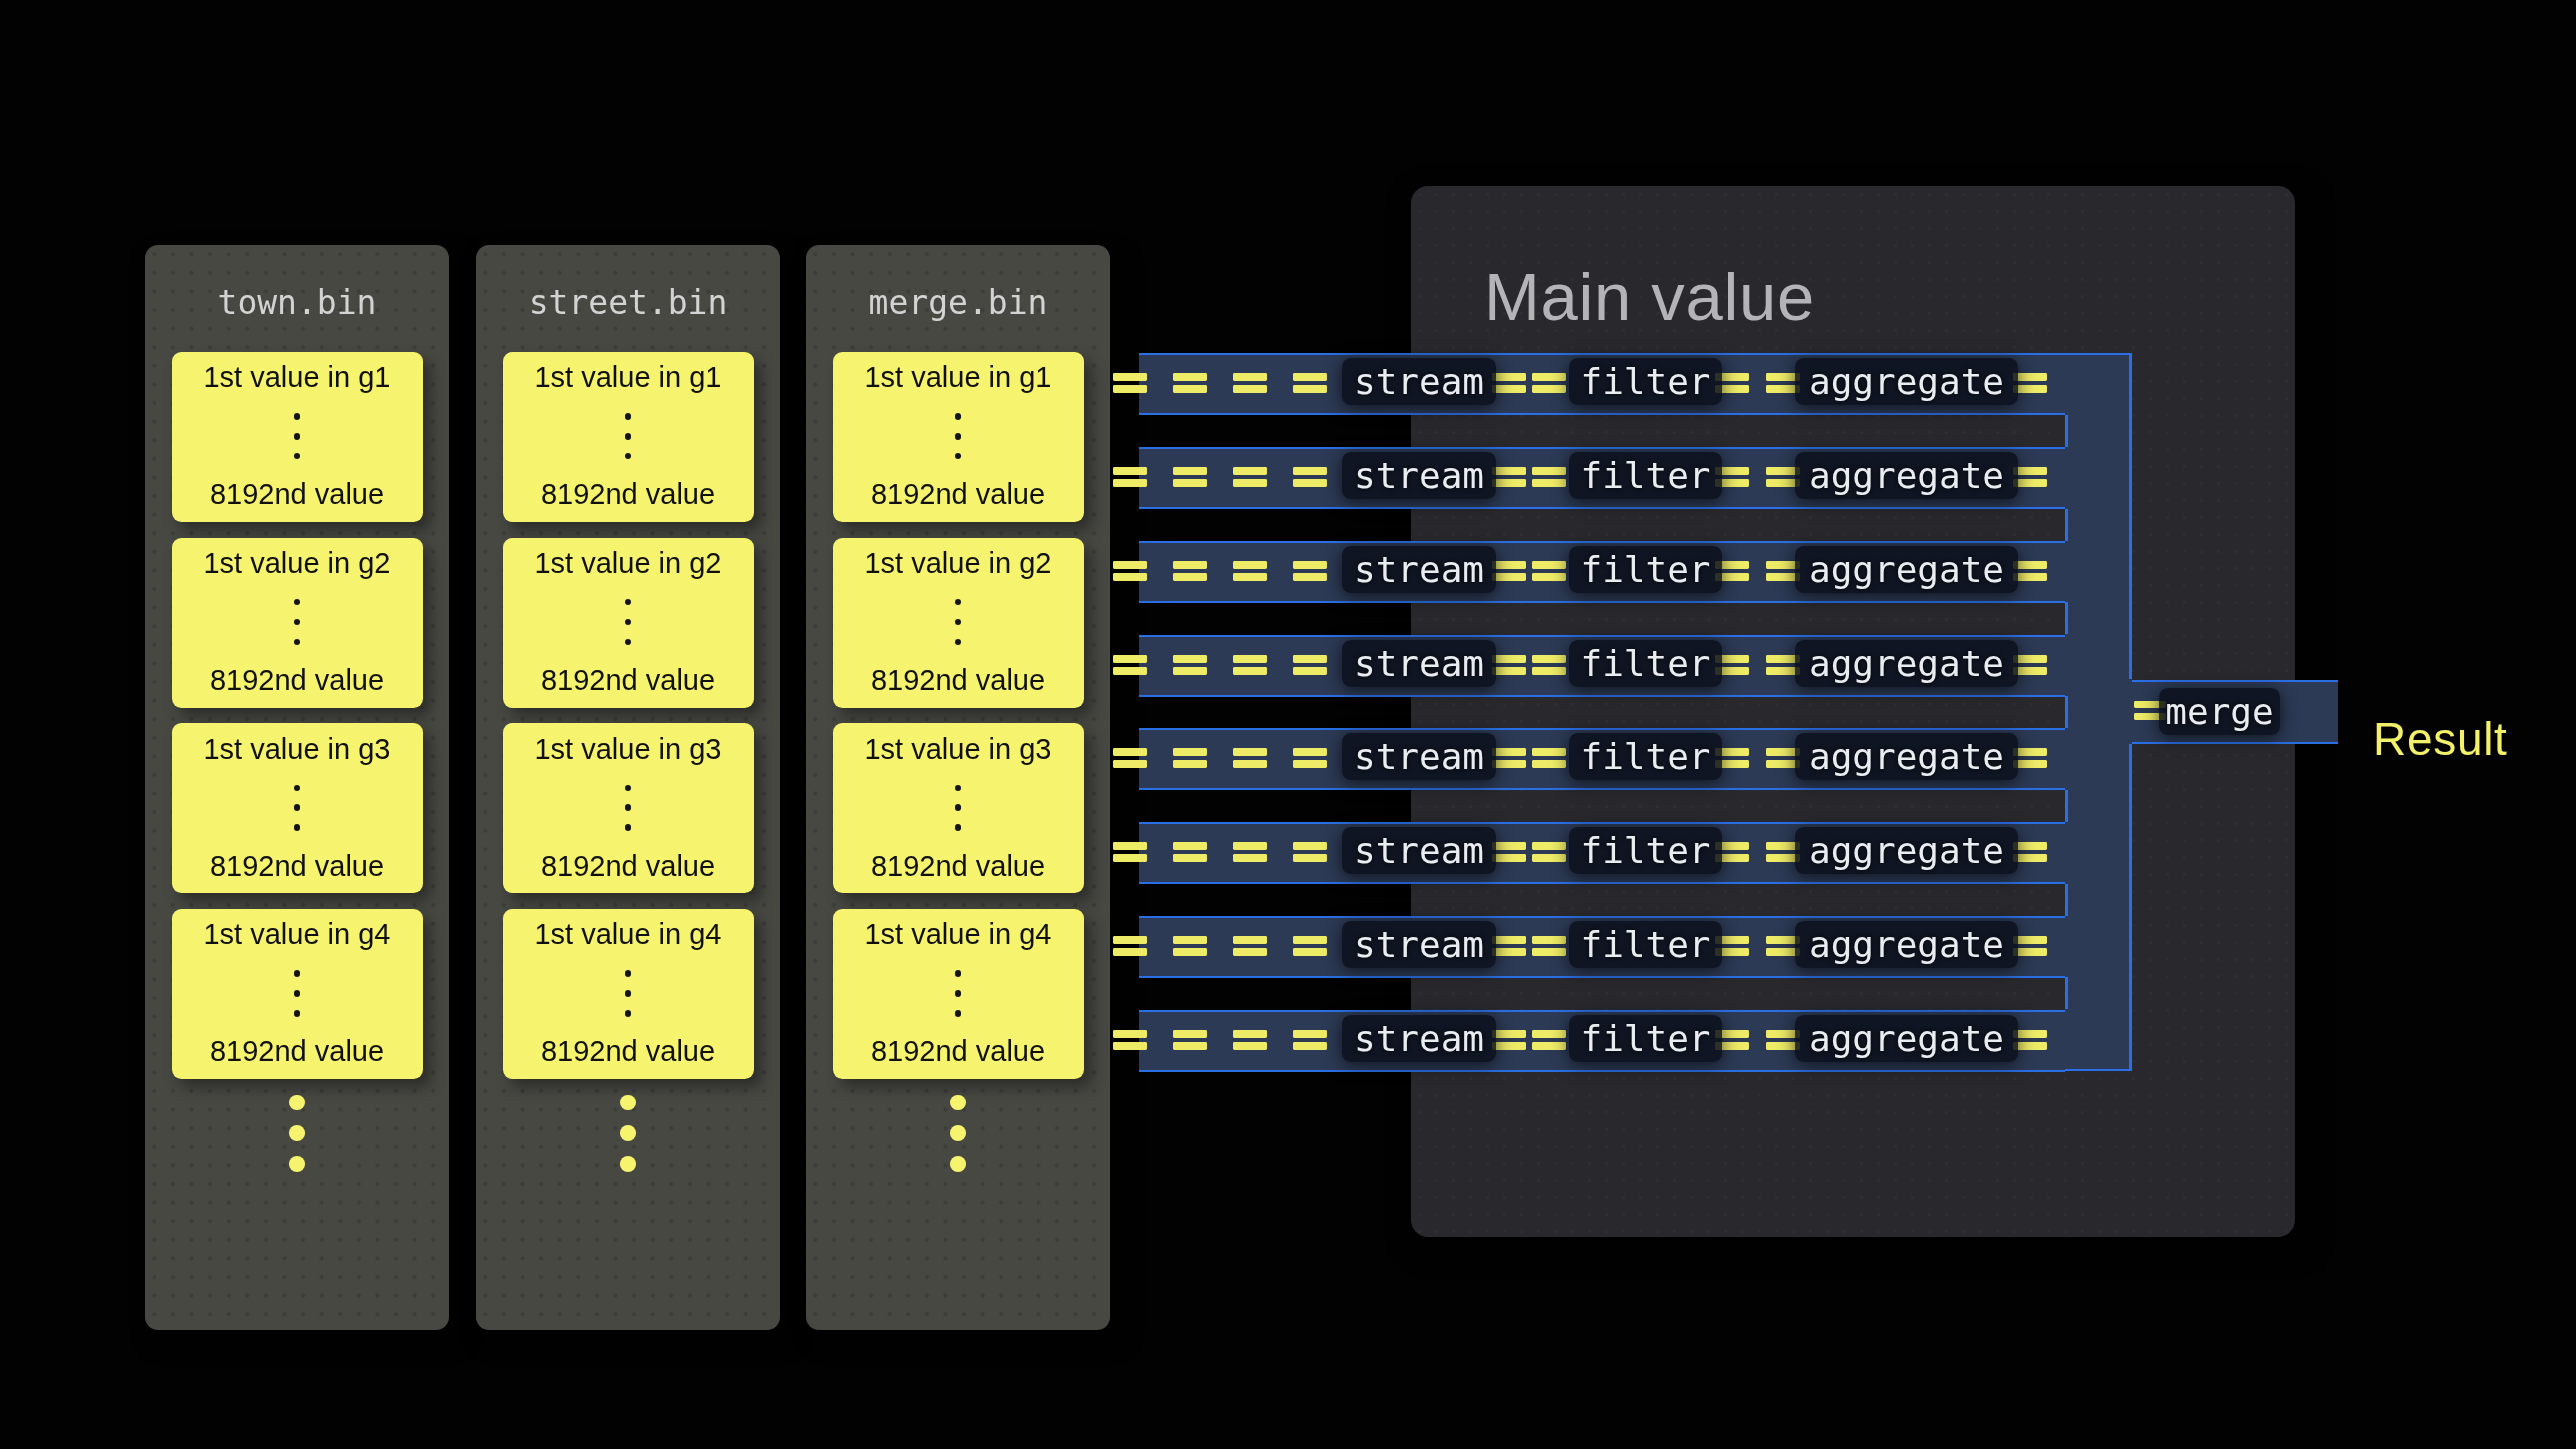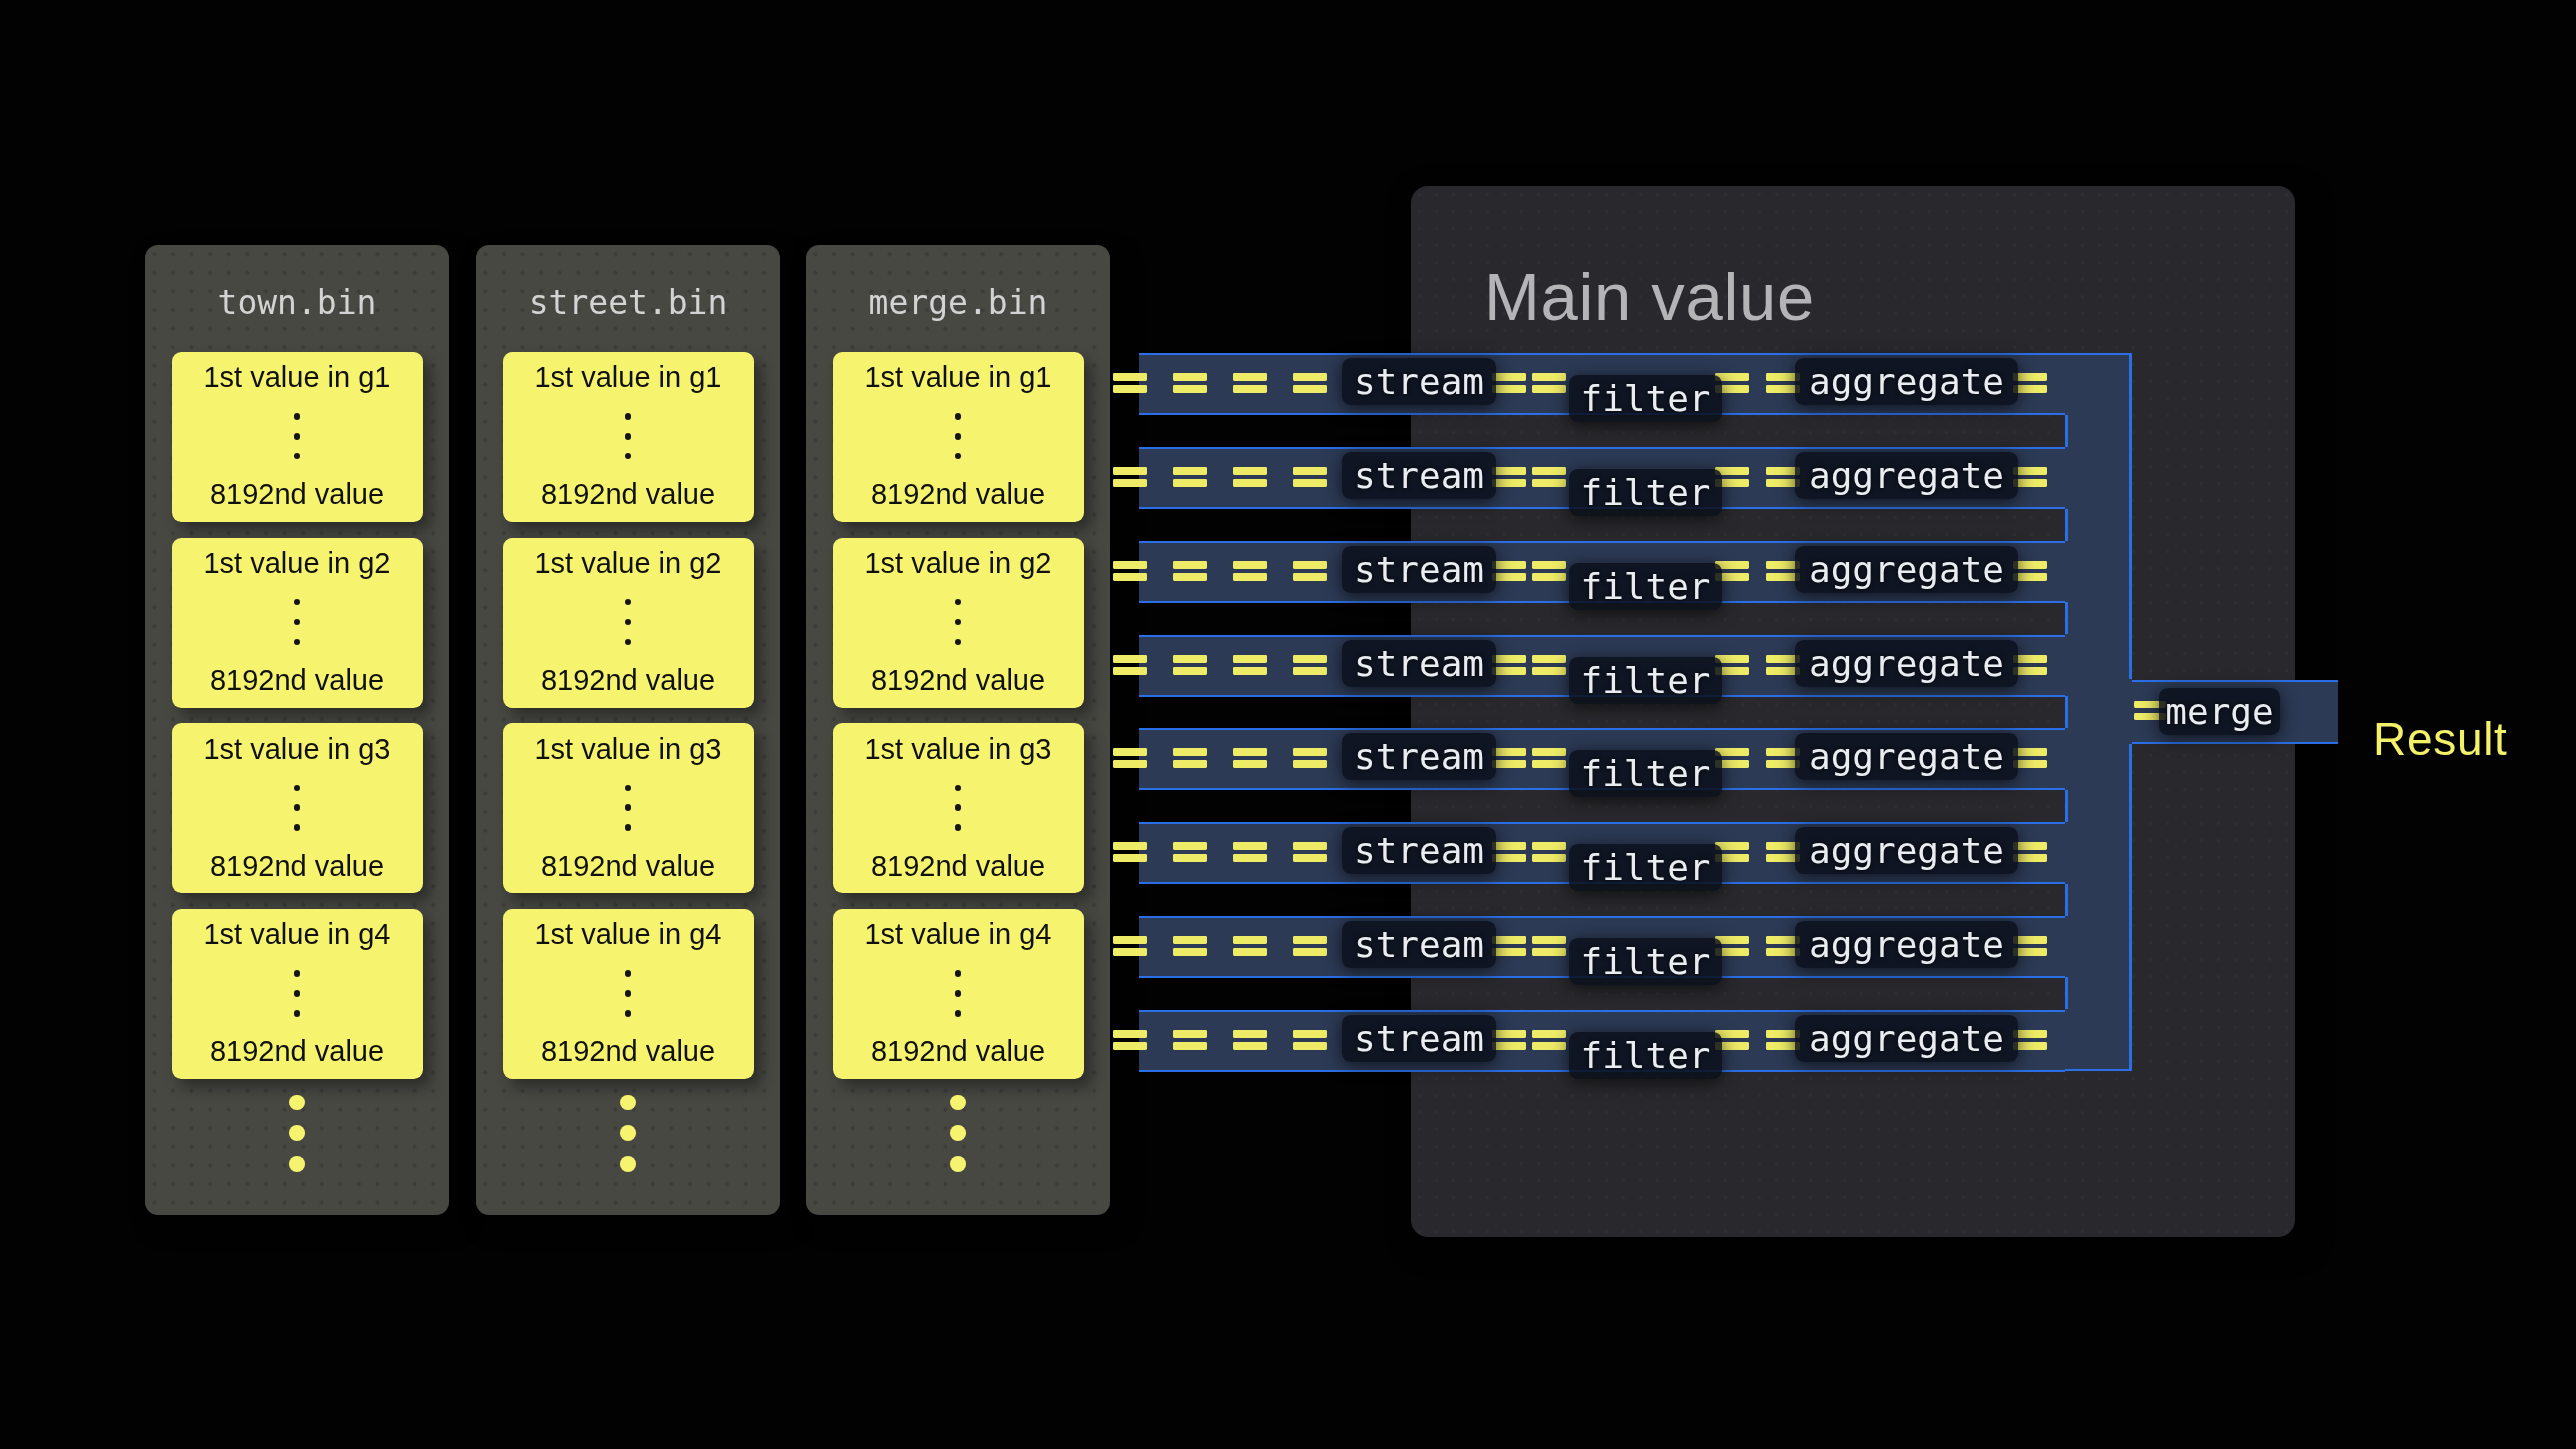--- a/index.html
+++ b/index.html
@@ -19,21 +19,21 @@
     box-shadow:7.2px 10px 29px rgba(0,0,0,0.55);
     z-index:1;
   }
   .memory-title{
     position:absolute;left:73px;top:72px;
     font-size:67px;font-weight:400;letter-spacing:0.7px;
     color:#b4b4b6;
   }
   
   .file-col{
-    position:absolute;top:245px;width:304px;height:970px;
+    position:absolute;top:245px;width:304px;height:1085px;
     background-color:#484843;
     background-image:radial-gradient(rgba(0,0,0,0.16) 1.9px, transparent 2.3px);
     background-size:18.6px 18.6px;
     border-radius:13px;
     box-shadow:10px 11.4px 21.5px rgba(0,0,0,0.5);
     z-index:2;
   }
   .file-header{
     height:107px;display:flex;align-items:center;justify-content:center;
     padding-top:8.6px;box-sizing:border-box;
@@ -81,21 +81,21 @@
     position:absolute;top:2.9px;height:47px;z-index:3;
     background:rgba(10,15,26,0.85);
     border-radius:8.6px;
     box-shadow:0 2.9px 17px rgba(0,0,0,0.65);
     display:flex;align-items:center;justify-content:center;
     font-family:"DejaVu Sans Mono",monospace;
     font-size:36px;color:#e9edf2;
     text-shadow:0 0 5.7px rgba(0,0,0,0.8);
   }
   .st0{left:203px;width:154px;}
-  .st1{left:430px;width:153px;margin-top:17px;}
+  .st1{left:430px;width:153px;}
   .st2{left:656px;width:223px;}
   
   .merge-band{
     position:absolute;left:2132px;top:680px;width:206px;height:64px;
     background:#2c3a55;
     border-top:2.9px solid #2b6fe6;border-bottom:2.9px solid #2b6fe6;
     box-sizing:border-box;
   }
   .merge-band .dash{left:2.1px;top:18.6px;width:32px;}
   .merge-box{left:27px;width:121px;height:47px;top:5.7px;}

